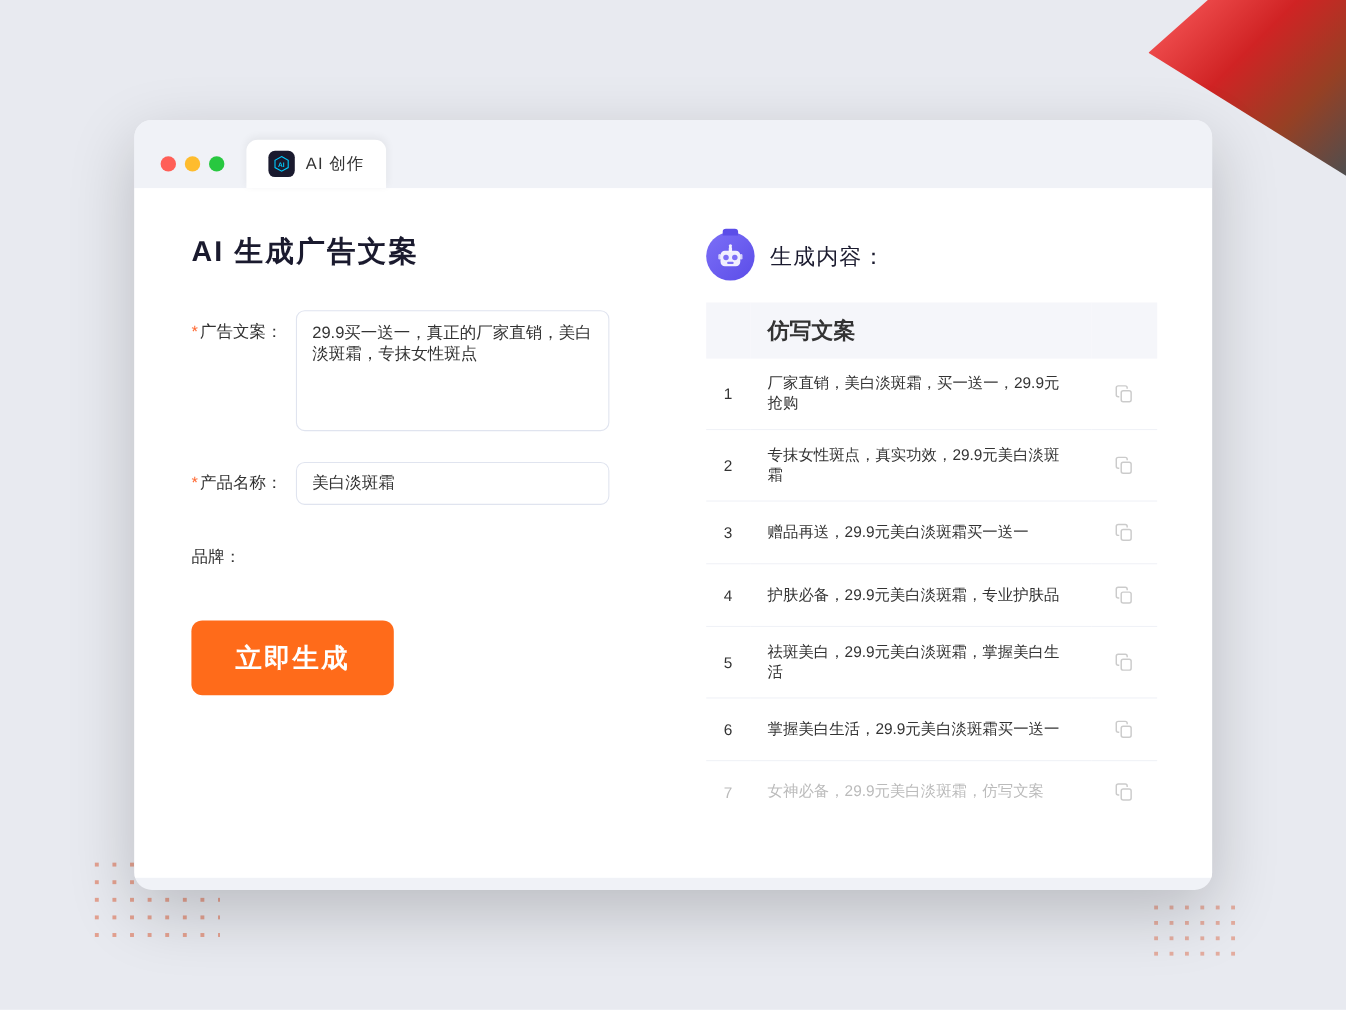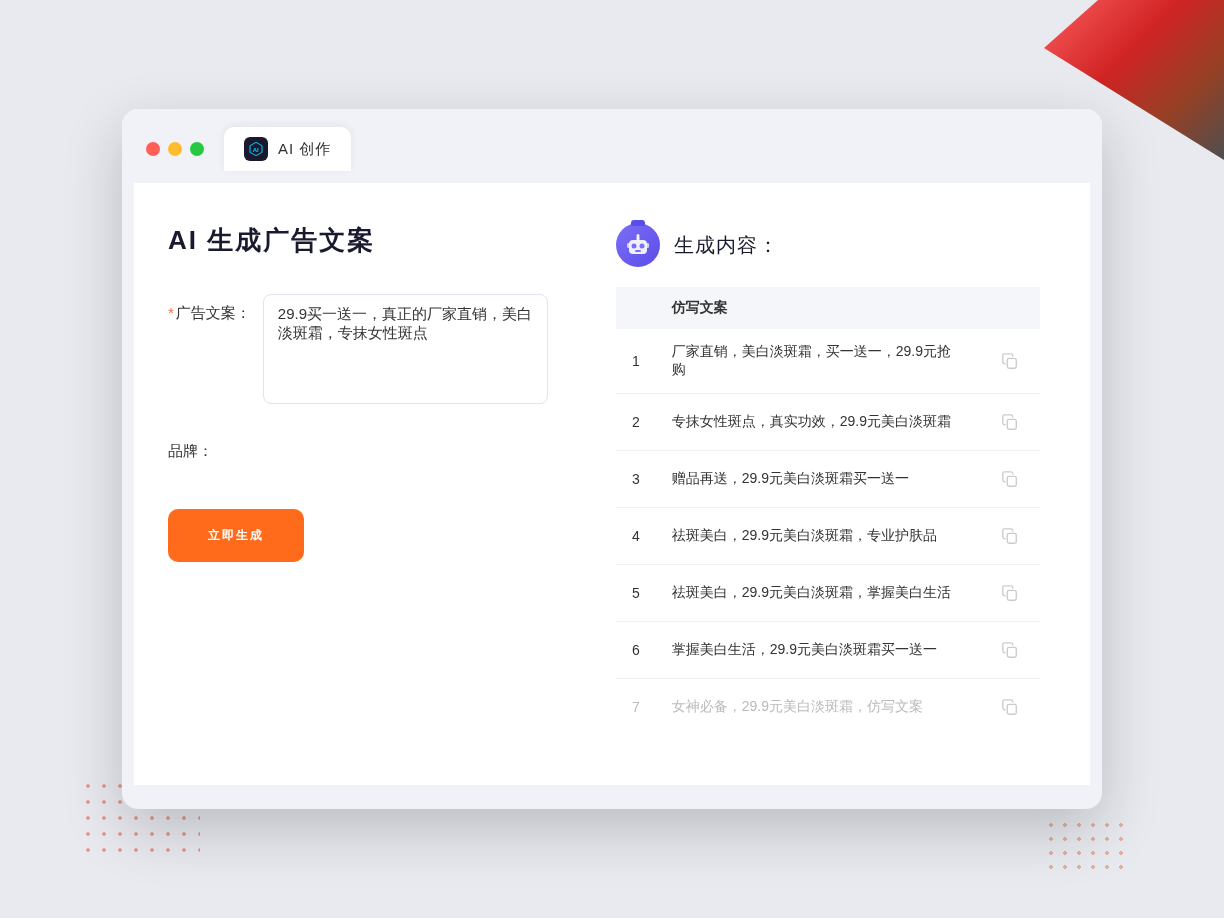--- a/index.html
+++ b/index.html
@@ -101,24 +101,24 @@
     .tab-title {
       font-size: 15px;
       color: #333;
       font-weight: 500;
       letter-spacing: 1px;
     }
 
     
     .content-area {
       background: #ffffff;
-      margin: 12px;
-      padding: 40px 50px 50px 34px;
-      display: flex;
-      gap: 68px;
+      margin: 0;
+      padding: 40px 50px 50px 52px;
+      display: flex;
+      gap: 88px;
       min-height: 600px;
     }
 
     
     .left-panel {
       flex: 0 0 380px;
     }
     .page-title {
       font-size: 26px;
       font-weight: 700;
@@ -159,21 +159,21 @@
     .form-textarea {
       height: 110px;
     }
 
     .generate-btn {
       background: #ff6b1a;
       color: #fff;
       border: none;
       border-radius: 10px;
       padding: 18px 40px;
-      font-size: 12px;
+      font-size: 24px;
       font-weight: 600;
       cursor: pointer;
       margin-top: 20px;
       letter-spacing: 2px;
       font-family: inherit;
       transition: background 0.2s;
     }
 
     
     .right-panel {
@@ -212,21 +212,21 @@
     }
 
     .result-table {
       width: 100%;
       border-collapse: collapse;
     }
     .result-header-row td {
       background: #f5f6fa;
       padding: 12px 16px;
       font-weight: 600;
-      font-size: 14px;
+      font-size: 20px;
       color: #333;
     }
 
     .result-row {
       border-bottom: 1px solid #f0f2f7;
     }
     .result-row:last-child { border-bottom: none; }
     .result-row td {
       padding: 14px 16px;
       font-size: 14px;
@@ -291,20 +291,26 @@
 
       
       <div class="form-group">
         <label class="form-label">
           <span class="required-star">*</span><span>广告文案：</span>
         </label>
         <textarea class="form-input form-textarea" style="">29.9买一送一，真正的厂家直销，美白淡斑霜，专抹女性斑点</textarea>
       </div>
 
       
+      <div class="form-group">
+        <label class="form-label">
+          <span class="required-star">*</span><span>产品名称：</span>
+        </label>
+        <input type="text" class="form-input" value="美白淡斑霜" style="">
+      </div>
 
       
       <div class="form-group">
         <label class="form-label">品牌：</label>
       </div>
 
       
       <button class="generate-btn">立即生成</button>
     </div>
 
@@ -365,21 +371,21 @@
       <button class="copy-btn" title="复制">
         <svg viewBox="0 0 20 20" fill="none" stroke="#999" stroke-width="1.5">
           <rect x="7" y="7" width="10" height="11" rx="2" stroke="#999"></rect>
           <path d="M5 13H4a2 2 0 0 1-2-2V4a2 2 0 0 1 2-2h7a2 2 0 0 1 2 2v1" stroke="#999"></path>
         </svg>
       </button>
     </td>
   </tr>
             <tr class="result-row">
     <td class="row-num">4</td>
-    <td class="row-text">祛斑美白，29.9元美白淡斑霜，专业护肤品</td>
+    <td class="row-text">护肤必备，29.9元美白淡斑霜，专业护肤品</td>
     <td>
       <button class="copy-btn" title="复制">
         <svg viewBox="0 0 20 20" fill="none" stroke="#999" stroke-width="1.5">
           <rect x="7" y="7" width="10" height="11" rx="2" stroke="#999"></rect>
           <path d="M5 13H4a2 2 0 0 1-2-2V4a2 2 0 0 1 2-2h7a2 2 0 0 1 2 2v1" stroke="#999"></path>
         </svg>
       </button>
     </td>
   </tr>
             <tr class="result-row">

